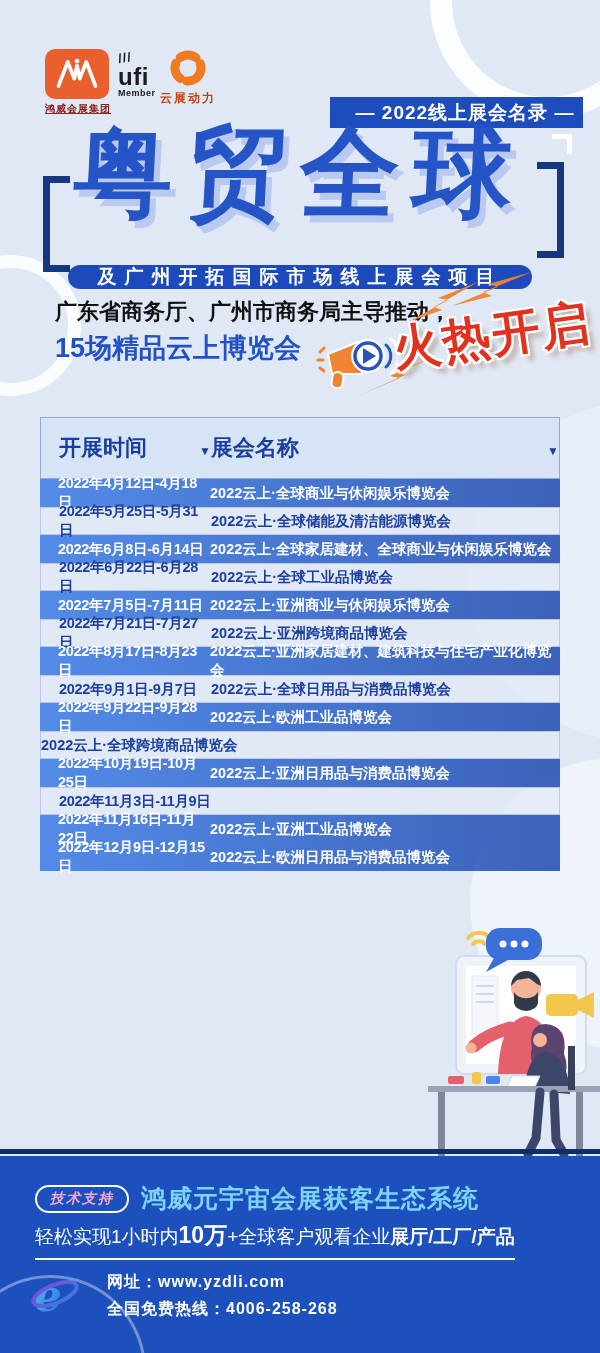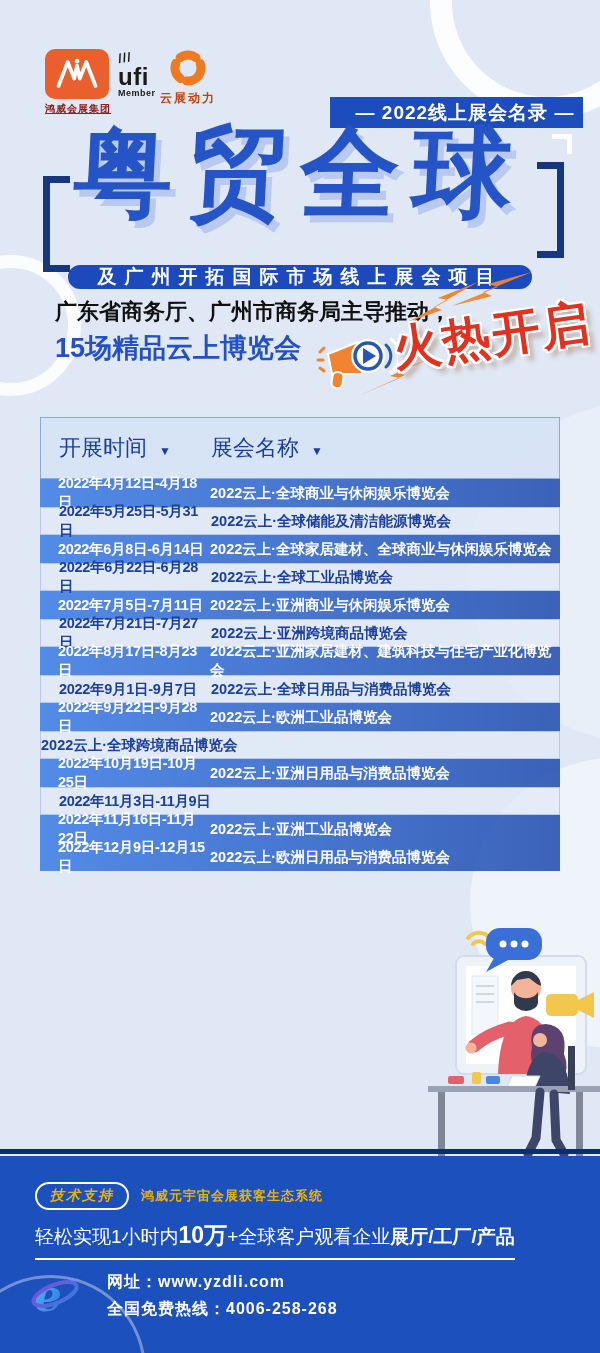--- a/index.html
+++ b/index.html
@@ -52,38 +52,38 @@
   .stamp{position:absolute; left:392px; top:304px; font-size:48px; font-weight:900; color:#e33120;
     transform:rotate(-8deg); letter-spacing:2px; white-space:nowrap; z-index:3;
     text-shadow:2px 0 0 #fff,-2px 0 0 #fff,0 2px 0 #fff,0 -2px 0 #fff,2px 2px 0 #fff,
       -2px -2px 0 #fff,2px -2px 0 #fff,-2px 2px 0 #fff,5px 7px 5px rgba(130,60,20,.35);}
   .megaphone{position:absolute; left:314px; top:318px; z-index:2;}
   .bolt{position:absolute; z-index:2;}
   
   .table{position:absolute; left:40px; top:417px; width:520px; z-index:2;}
   .t-head{box-sizing:border-box; height:62px; display:flex; align-items:center;
     background:rgba(214,227,245,.92); border:1px solid #8ea8da;}
-  .t-head .h-cell{font-size:22px; font-weight:400; color:#1a3e9e; display:flex; align-items:center;}
+  .t-head .h-cell{font-size:22px; font-weight:700; color:#1a3e9e; display:flex; align-items:center;justify-content:space-between;}
   .t-head .h1{width:152px; padding-left:18px;}
   .t-head .h2{flex:1;}
   .sort-ico{font-size:12px; margin-left:12px; transform:translateY(3px); color:#1a3e9e;}
   .t-row{box-sizing:border-box; height:28px; display:flex; align-items:center;}
   .t-row .col-date{width:152px; padding-left:18px; font-size:14.5px; font-weight:bold; letter-spacing:-0.3px;}
   .t-row .col-name{flex:1; font-size:14.5px; font-weight:bold; padding-right:6px;}
   .row-blue{background:linear-gradient(90deg, rgba(75,134,231,.95), rgba(41,83,178,.9)); color:#ffffff;}
   .row-light{background:rgba(225,234,247,.75); border:1px solid #b9c8ea; color:#1c3f9e;}
   
   .people{position:absolute; left:428px; top:928px; z-index:1;}
   
   .footer-stripe{position:absolute; left:0; top:1149px; width:600px; height:5px; background:#0d2e6e; z-index:3;}
   .footer{position:absolute; left:0; top:1156px; width:600px; height:197px; background:#1c50bc; z-index:3;}
   .support-row{position:absolute; left:35px; top:26px; display:flex; align-items:center; z-index:4;}
-  .support-badge{border:2px solid #fff; border-radius:15px; color:#eab308; font-size:14px;
+  .support-badge{border:2px solid #fff; border-radius:15px; color:#f9a8d4; font-size:14px;
     font-weight:900; font-style:italic; padding:3px 13px; letter-spacing:2px;}
-  .support-title{margin-left:12px; color:#eab308; font-size:13px; font-weight:900; letter-spacing:1px; white-space:nowrap;}
+  .support-title{margin-left:12px; color:#7dd3fc; font-size:25px; font-weight:900; letter-spacing:1px; white-space:nowrap;}
   .tagline{position:absolute; left:35px; top:64px; color:#fff; font-size:19px;
     border-bottom:2px solid #fff; padding-bottom:7px; white-space:nowrap; z-index:4;}
   .tagline .mid{font-weight:500;}
   .tagline .big{font-weight:900; font-size:23px;}
   .tagline .hvy{font-weight:900;}
   .contact{position:absolute; left:30px; top:112px; display:flex; align-items:center; z-index:4;}
   .contact-lines{margin-left:27px; color:#fff;}
   .contact-line{font-size:16px; font-weight:bold; letter-spacing:1px; line-height:27px; white-space:nowrap;}
 </style>
 </head>

